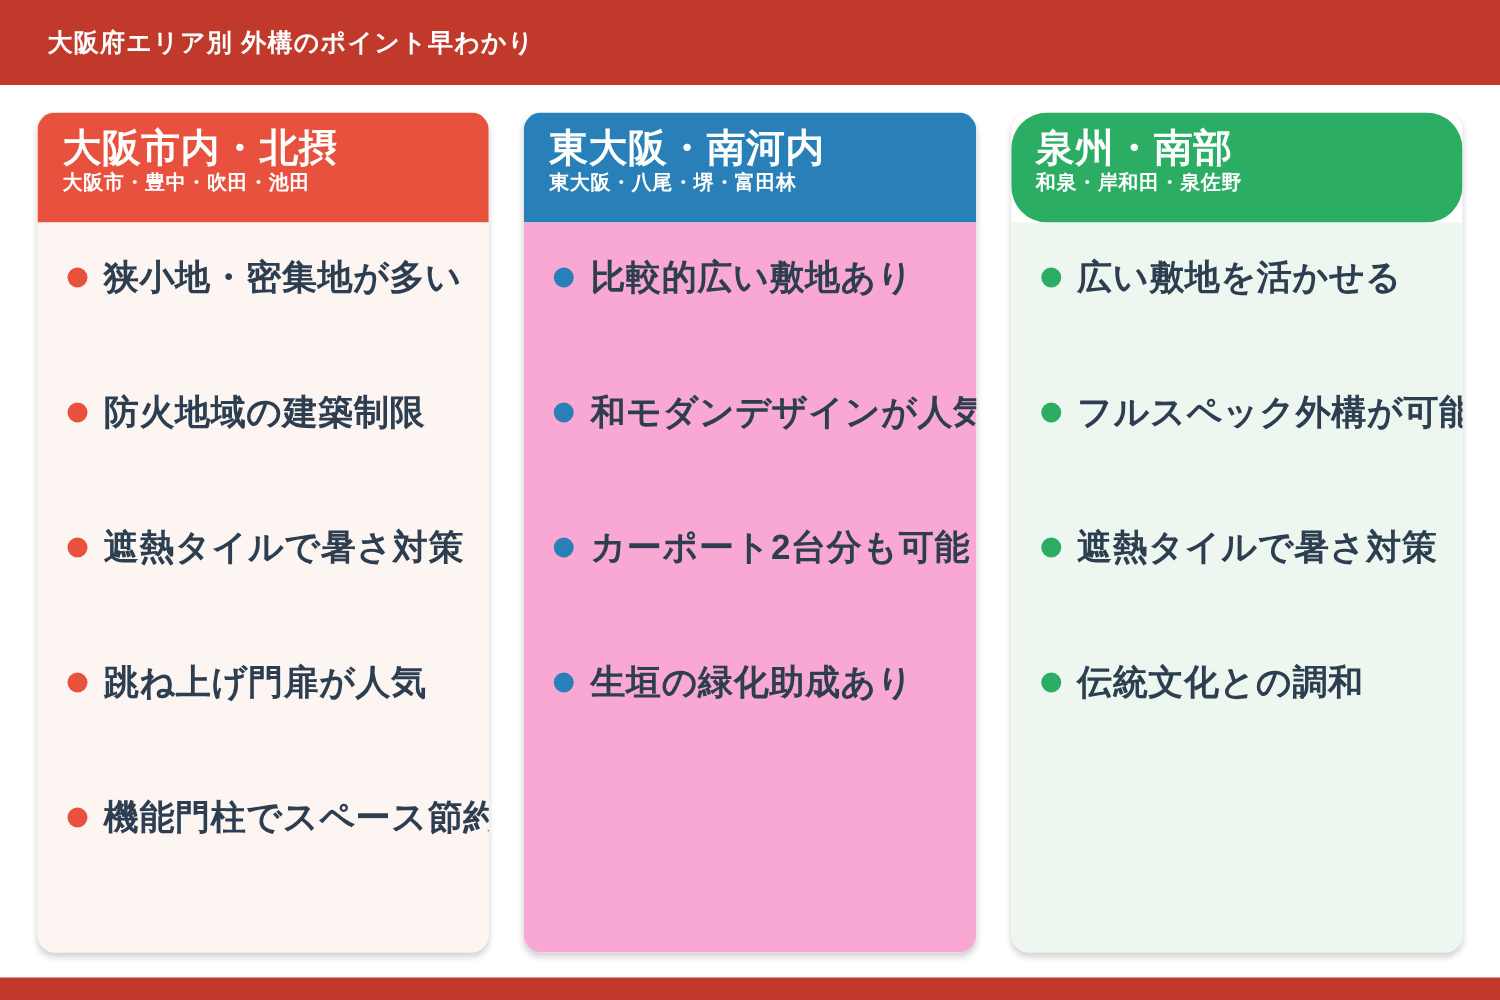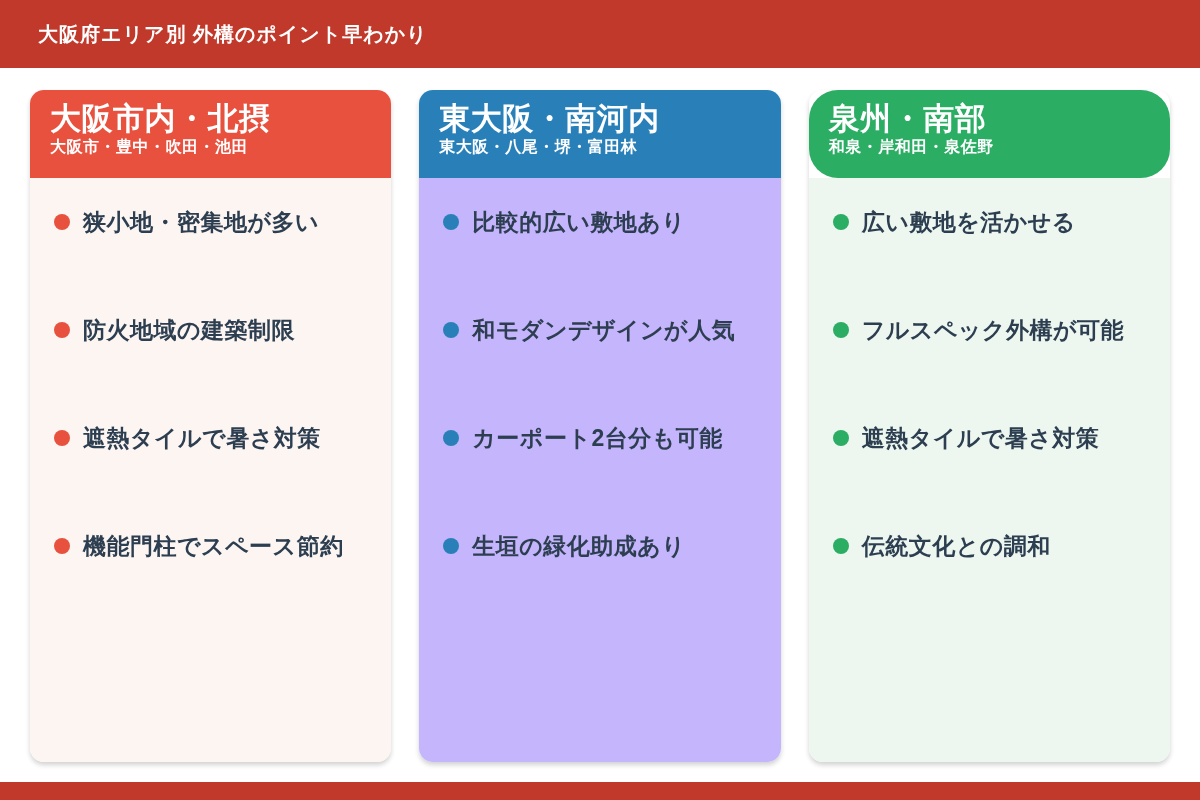--- a/index.html
+++ b/index.html
@@ -69,21 +69,21 @@
     margin-bottom: 80px;
   }
   .dot {
     width: 16px;
     height: 16px;
     border-radius: 50%;
     flex: none;
     margin-right: 13px;
   }
   .item-text {
-    font-size: 23px;
+    font-size: 28px;
     font-weight: bold;
     color: #2c3e50;
     letter-spacing: 0.5px;
     white-space: nowrap;
   }
   .footer-bar {
     position: absolute;
     bottom: 0; left: 0; right: 0;
     height: 18px;
   }
@@ -110,31 +110,35 @@
       <div class="item">
         <span class="dot" style="background: rgb(232, 81, 62);"></span>
         <span class="item-text">防火地域の建築制限</span>
       </div>
       <div class="item">
         <span class="dot" style="background: rgb(232, 81, 62);"></span>
         <span class="item-text">遮熱タイルで暑さ対策</span>
       </div>
       <div class="item">
         <span class="dot" style="background: rgb(232, 81, 62);"></span>
+        <span class="item-text">跳ね上げ門扉が人気</span>
+      </div>
+      <div class="item">
+        <span class="dot" style="background: rgb(232, 81, 62);"></span>
         <span class="item-text">機能門柱でスペース節約</span>
       </div>
     </div>
   </div>
 
   <div class="card">
     <div class="card-header" style="background: rgb(41, 128, 185);">
       <div class="card-title">東大阪・南河内</div>
       <div class="card-subtitle">東大阪・八尾・堺・富田林</div>
     </div>
-    <div class="card-body" style="background: #c4b5fd;">
+    <div class="card-body" style="background: #f9a8d4;">
       <div class="item">
         <span class="dot" style="background: rgb(41, 128, 185);"></span>
         <span class="item-text">比較的広い敷地あり</span>
       </div>
       <div class="item">
         <span class="dot" style="background: rgb(41, 128, 185);"></span>
         <span class="item-text">和モダンデザインが人気</span>
       </div>
       <div class="item">
         <span class="dot" style="background: rgb(41, 128, 185);"></span>

